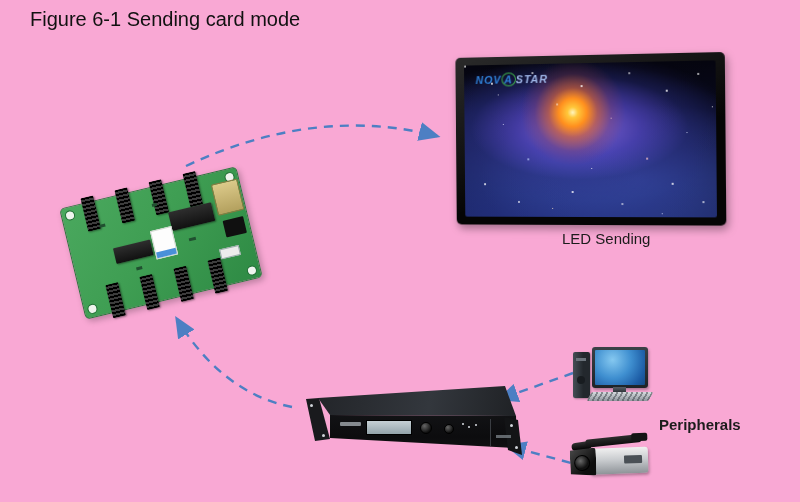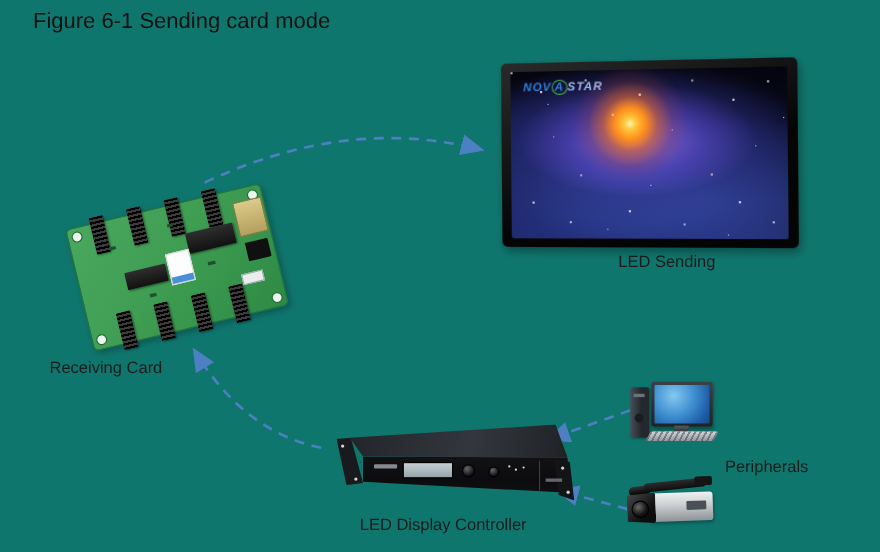--- a/index.html
+++ b/index.html
@@ -1,27 +1,27 @@
 <!DOCTYPE html>
 <html style="--arrow: #4d7fc3; --pcb-green: #3f9e53; --display-frame: #0a0a0a; --galaxy-core: #ffc73a; --monitor-screen-blue: #3f8fd0;"><head>
 <meta charset="utf-8">
 <style>
   html,body { margin:0; padding:0; background:#fff; }
   .canvas {
-    position:relative; width:800px; height:502px; background:#0f766e;
+    position:relative; width:800px; height:502px; background:#f9a8d4;
     font-family:"Liberation Sans", sans-serif; overflow:hidden;
   }
   .title {
     position:absolute; left:30px; top:8px; font-size:20px; color:#111;
   }
   .node-label { position:absolute; font-size:15px; color:#1c1c1c; white-space:nowrap; }
   #lbl-receiving { left:45px;  top:326px; }
   #lbl-display   { left:562px; top:230px; }
   #lbl-controller{ left:327px; top:469px; }
-  #lbl-periph    { left:659px; top:416px; }
+  #lbl-periph    { left:659px; top:416px;font-weight:bold; }
 
   
   svg.overlay { position:absolute; left:0; top:0; width:800px; height:502px; pointer-events:none; }
   .arrow-path { fill:none; stroke:var(--arrow,#4d7fc3); stroke-width:2.4; stroke-dasharray:9 7; }
   .arrowhead-shape { fill:var(--arrow,#4d7fc3); }
 
   
   .display {
     position:absolute; left:452px; top:55px; width:272px; height:170px;
     transform:perspective(900px) rotateY(-8deg) rotate(-0.5deg);
@@ -167,42 +167,40 @@
     <i class="chip" style="left:104px;top:28px;width:44px;height:19px"></i>
     <i class="sticker"></i>
     <i class="rj45"></i>
     <i class="pwr"></i>
     <i class="wht"></i>
     <i class="smd" style="left:34px;top:24px;width:6px;height:3px"></i>
     <i class="smd" style="left:90px;top:16px;width:5px;height:3px"></i>
     <i class="smd" style="left:118px;top:58px;width:7px;height:3px"></i>
     <i class="smd" style="left:60px;top:74px;width:6px;height:3px"></i>
   </div>
-  <div class="node-label" id="lbl-receiving">Receiving Card</div>
 
   <div class="controller">
     <div class="ctl-part ctl-earL"></div>
     <div class="ctl-part ctl-top"></div>
     <div class="ctl-part ctl-front"></div>
     <div class="ctl-part ctl-earR"></div>
     <i class="screw" style="left:10px;top:22px"></i>
     <i class="screw" style="left:22px;top:52px"></i>
     <i class="screw" style="left:210px;top:42px"></i>
     <i class="screw" style="left:215px;top:64px"></i>
     <i class="ctl-logo"></i>
     <i class="lcd"></i>
     <i class="knob k1"></i>
     <i class="knob k2"></i>
     <i class="btn-dot" style="left:162px;top:41px"></i>
     <i class="btn-dot" style="left:168px;top:44px"></i>
     <i class="btn-dot" style="left:175px;top:42px"></i>
     <i class="ctl-div"></i>
     <i class="ctl-tag"></i>
   </div>
-  <div class="node-label" id="lbl-controller">LED Display Controller</div>
 
   <div>
     <div class="tower"></div>
     <div class="monitor">
       <div class="mon-screen"></div>
     </div>
     <div class="mon-stand"></div>
     <div class="mon-base"></div>
     <div class="keyboard"></div>
   </div>

